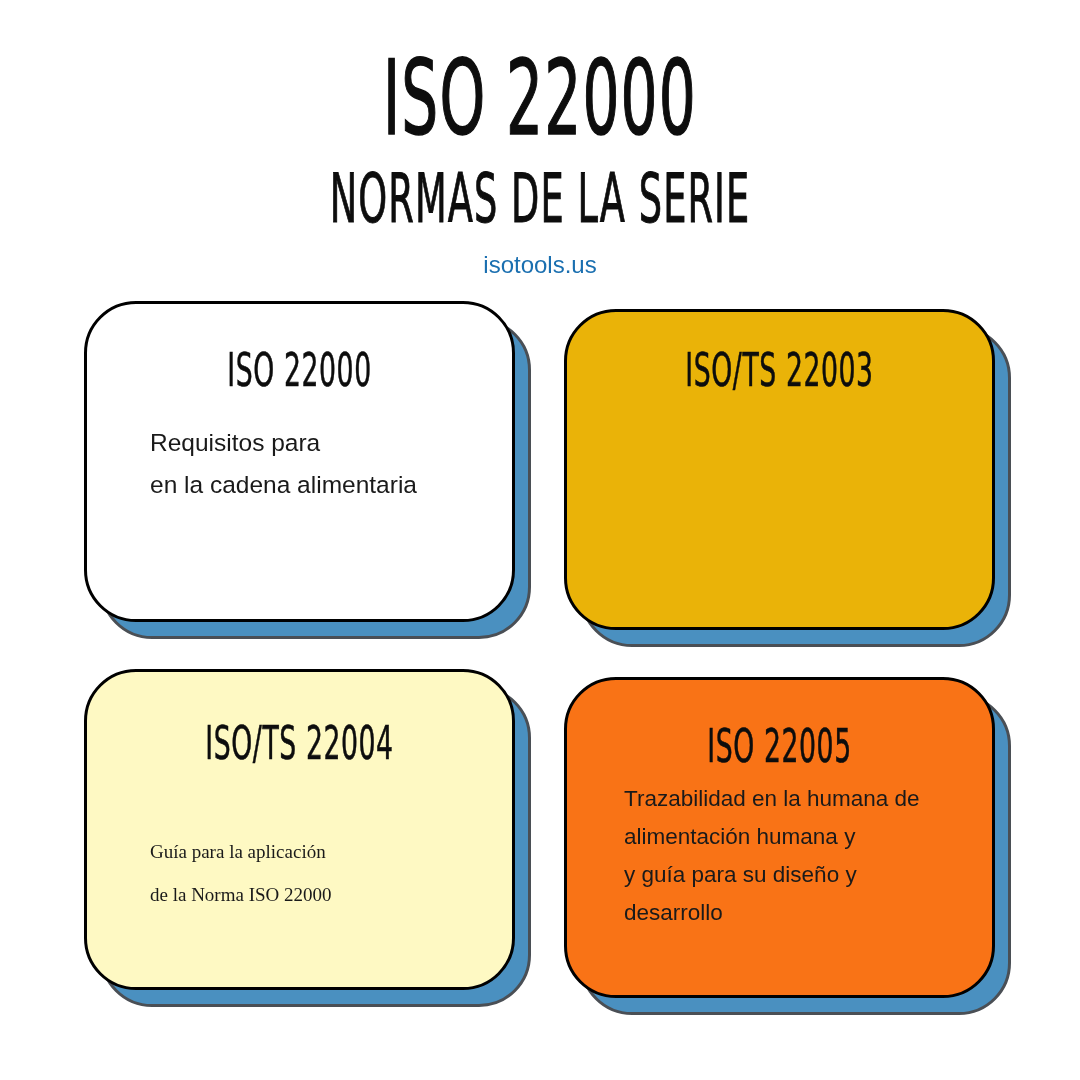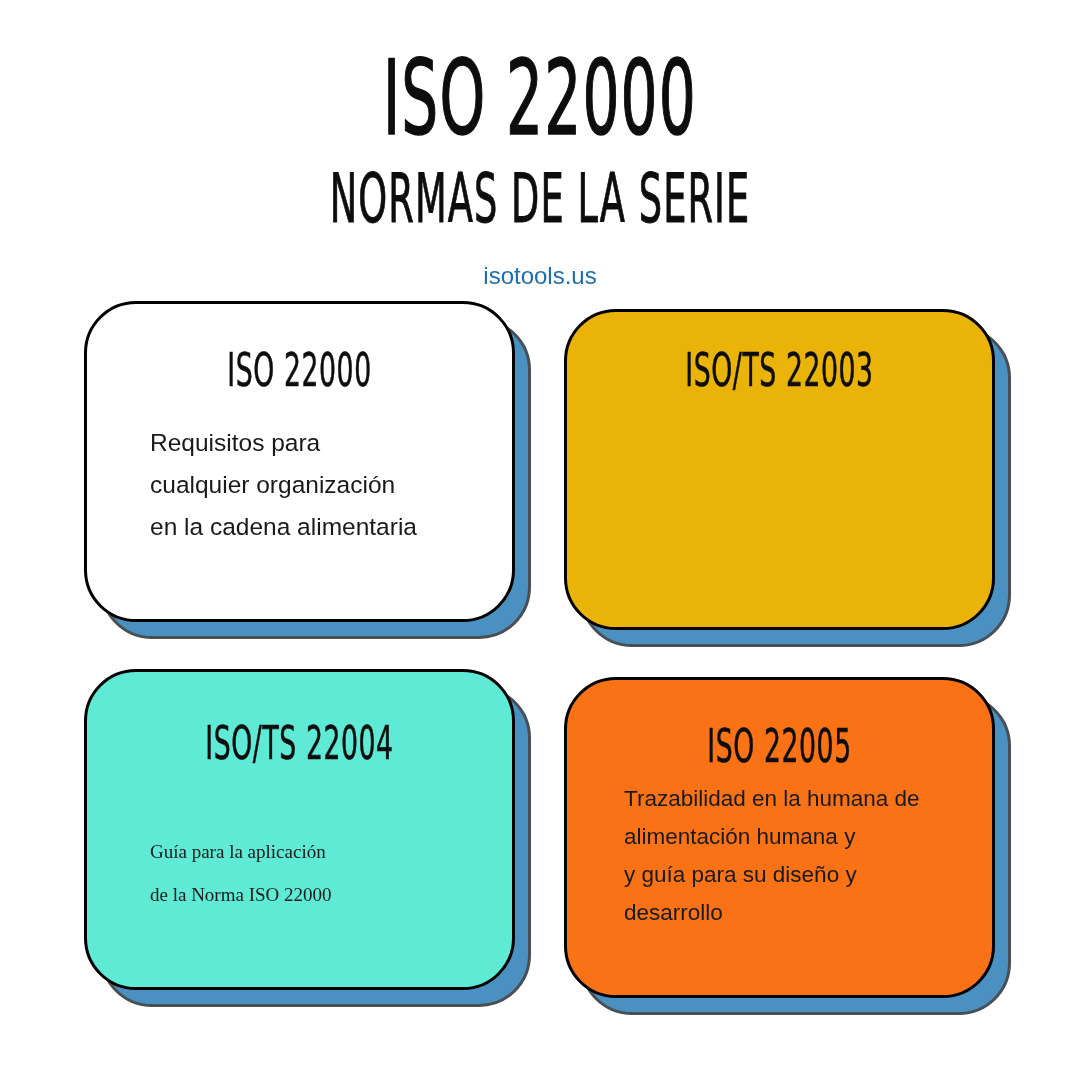--- a/index.html
+++ b/index.html
@@ -42,21 +42,20 @@
   }
   #site-link {
     position: absolute;
     left: 0; width: 1080px;
     text-align: center;
     top: 250px;
     font-size: 24px;
     line-height: 30px;
     font-family: "Liberation Sans", sans-serif;
     text-decoration: none;
-    margin-top: 11px;
   }
   .card {
     position: absolute;
     width: 431px;
     height: 321px;
   }
   .card-shadow {
     position: absolute;
     left: 16px;
     top: 17px;
@@ -120,36 +119,35 @@
 <div id="main-title" class="display">ISO 22000</div>
 <div id="sub-title" class="display">NORMAS DE LA SERIE</div>
 <a id="site-link" style="color: rgb(26, 111, 176);">isotools.us</a>
 
 <div id="card-1" class="card">
   <div class="card-shadow" style="background: rgb(74, 144, 192); border-color: rgb(74, 79, 85);"></div>
   <div class="card-face" style="background: rgb(255, 255, 255); border-color: rgb(0, 0, 0);">
     <div class="card-title">ISO 22000</div>
     <p class="card-body">
       <span class="line">Requisitos para</span>
-      <span class="line">cualquier organización</span>
       <span class="line">en la cadena alimentaria</span>
     </p>
   </div>
 </div>
 
 <div id="card-2" class="card">
   <div class="card-shadow" style="background: rgb(74, 144, 192); border-color: rgb(74, 79, 85);"></div>
   <div class="card-face" style="background: #eab308; border-color: rgb(0, 0, 0);">
     <div class="card-title">ISO/TS 22003</div>
   </div>
 </div>
 
 <div id="card-3" class="card">
   <div class="card-shadow" style="background: rgb(74, 144, 192); border-color: rgb(74, 79, 85);"></div>
-  <div class="card-face" style="background: #5eead4; border-color: rgb(0, 0, 0); padding-left: 27px;">
+  <div class="card-face" style="background: #fef9c3; border-color: rgb(0, 0, 0); padding-left: 27px;">
     <div class="card-title">ISO/TS 22004</div>
     <p class="card-body">
       <span class="line">Guía para la aplicación</span>
       <span class="line">de la Norma ISO 22000</span>
     </p>
   </div>
 </div>
 
 <div id="card-4" class="card">
   <div class="card-shadow" style="background: rgb(74, 144, 192); border-color: rgb(74, 79, 85);"></div>

